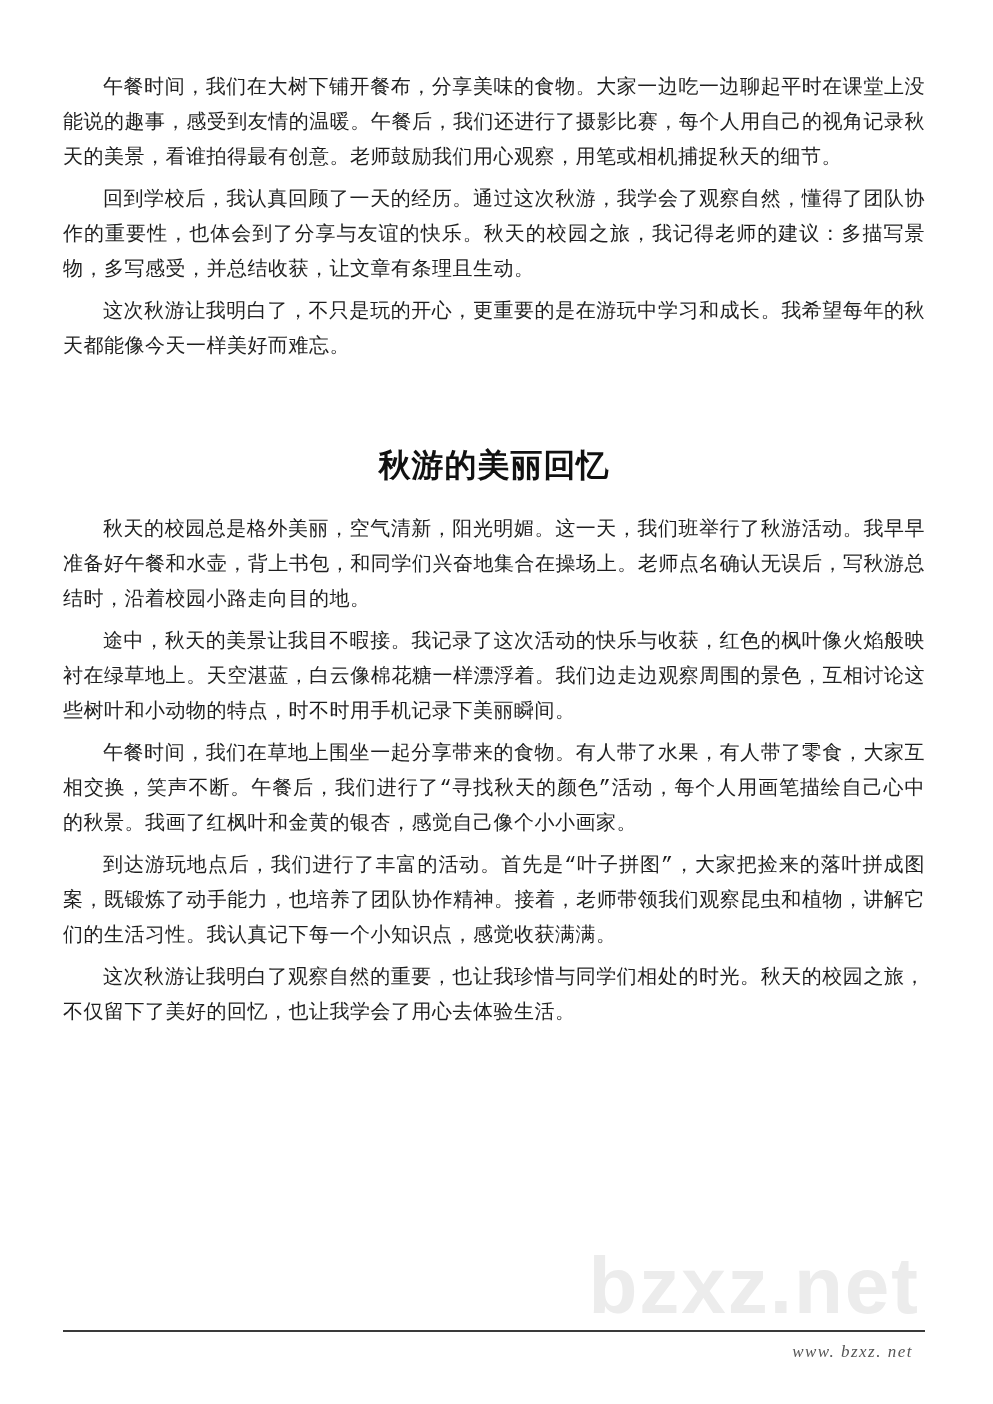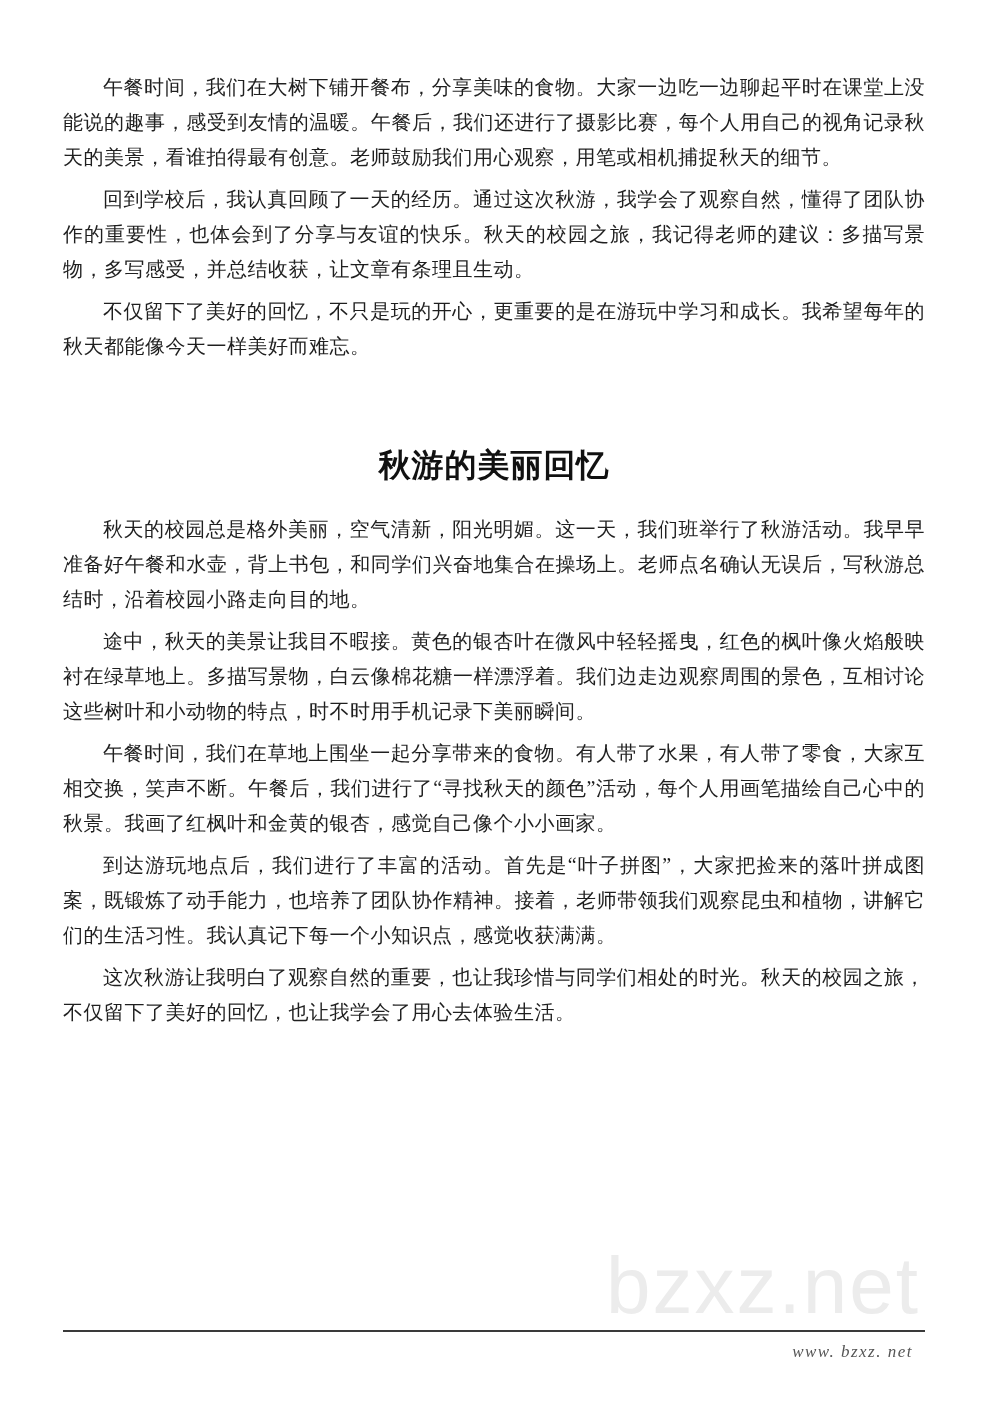--- a/index.html
+++ b/index.html
@@ -26,36 +26,37 @@
   }
   .para {
     margin: 0 0 7px 0;
     font-size: 20px;
     line-height: 35px;
     text-align: justify;
     text-justify: inter-ideograph;
     text-indent: 2em;
     letter-spacing: 0.5px;
     color: #1f1f1f;
+    font-family: Liberation Mono, monospace;
   }
   .essay-title {
     margin: 78px 0 24px 0;
     font-size: 32px;
     line-height: 46px;
     font-weight: bold;
     text-align: center;
     color: #111111;
     letter-spacing: 1px;
   }
   .watermark {
     position: absolute;
     right: 73px;
     bottom: 78px;
     font-family: "Liberation Sans", "DejaVu Sans", sans-serif;
-    font-weight: normal;
+    font-weight: bold;
     font-size: 80px;
     line-height: 1;
     color: #ececec;
     letter-spacing: 2px;
     z-index: 1;
     user-select: none;
   }
   .footer-rule {
     position: absolute;
     left: 63px;
@@ -78,26 +79,26 @@
 </style>
 </head>
 <body>
 
 <div class="page">
 
   <div class="content">
 
     <p class="para">午餐时间，我们在大树下铺开餐布，分享美味的食物。大家一边吃一边聊起平时在课堂上没能说的趣事，感受到友情的温暖。午餐后，我们还进行了摄影比赛，每个人用自己的视角记录秋天的美景，看谁拍得最有创意。老师鼓励我们用心观察，用笔或相机捕捉秋天的细节。</p>
     <p class="para">回到学校后，我认真回顾了一天的经历。通过这次秋游，我学会了观察自然，懂得了团队协作的重要性，也体会到了分享与友谊的快乐。秋天的校园之旅，我记得老师的建议：多描写景物，多写感受，并总结收获，让文章有条理且生动。</p>
-    <p class="para">不仅留下了美好的回忆，不只是玩的开心，更重要的是在游玩中学习和成长。我希望每年的秋天都能像今天一样美好而难忘。</p>
+    <p class="para">这次秋游让我明白了，不只是玩的开心，更重要的是在游玩中学习和成长。我希望每年的秋天都能像今天一样美好而难忘。</p>
 
     <h1 class="essay-title">秋游的美丽回忆</h1>
 
     <p class="para">秋天的校园总是格外美丽，空气清新，阳光明媚。这一天，我们班举行了秋游活动。我早早准备好午餐和水壶，背上书包，和同学们兴奋地集合在操场上。老师点名确认无误后，写秋游总结时，沿着校园小路走向目的地。</p>
-    <p class="para">途中，秋天的美景让我目不暇接。黄色的银杏叶在微风中轻轻摇曳，红色的枫叶像火焰般映衬在绿草地上。多描写景物，白云像棉花糖一样漂浮着。我们边走边观察周围的景色，互相讨论这些树叶和小动物的特点，时不时用手机记录下美丽瞬间。</p>
+    <p class="para">途中，秋天的美景让我目不暇接。我记录了这次活动的快乐与收获，红色的枫叶像火焰般映衬在绿草地上。天空湛蓝，白云像棉花糖一样漂浮着。我们边走边观察周围的景色，互相讨论这些树叶和小动物的特点，时不时用手机记录下美丽瞬间。</p>
     <p class="para">午餐时间，我们在草地上围坐一起分享带来的食物。有人带了水果，有人带了零食，大家互相交换，笑声不断。午餐后，我们进行了“寻找秋天的颜色”活动，每个人用画笔描绘自己心中的秋景。我画了红枫叶和金黄的银杏，感觉自己像个小小画家。</p>
     <p class="para">到达游玩地点后，我们进行了丰富的活动。首先是“叶子拼图”，大家把捡来的落叶拼成图案，既锻炼了动手能力，也培养了团队协作精神。接着，老师带领我们观察昆虫和植物，讲解它们的生活习性。我认真记下每一个小知识点，感觉收获满满。</p>
     <p class="para">这次秋游让我明白了观察自然的重要，也让我珍惜与同学们相处的时光。秋天的校园之旅，不仅留下了美好的回忆，也让我学会了用心去体验生活。</p>
 
   </div>
 
   <div class="watermark">bzxz.net</div>
 
   <div class="footer-rule"></div>
 

